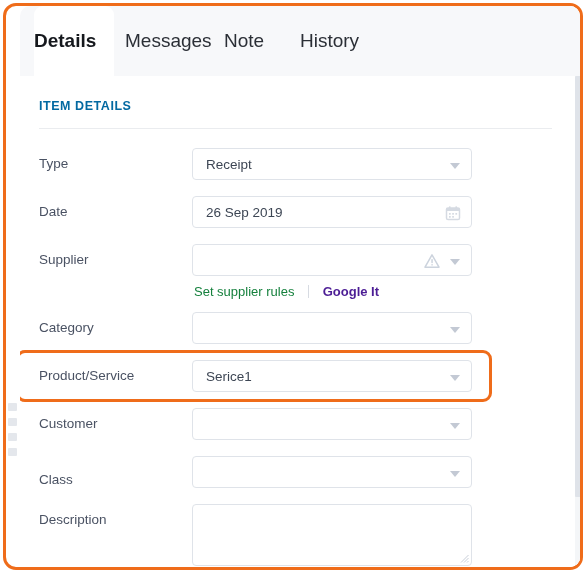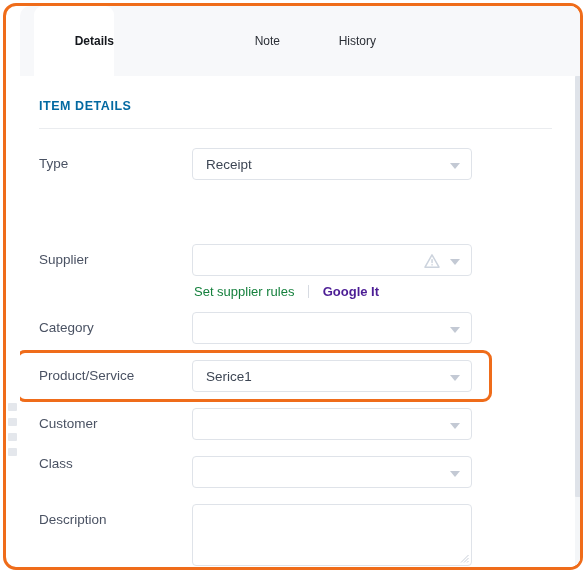--- a/index.html
+++ b/index.html
@@ -57,22 +57,22 @@
     top: 0;
     width: 566px;
     height: 70px;
     background: #f7f8fa;
   }
   .tab {
     position: absolute;
     top: 0;
     height: 70px;
     line-height: 70px;
-    text-align: right;
-    font-size: 12px;
+    text-align: left;
+    font-size: 19px;
     color: #2b2f36;
     cursor: pointer;
     user-select: none;
     white-space: nowrap;
   }
   .tab.active {
     background: #ffffff;
     font-weight: bold;
     border-top-left-radius: 9px;
     border-top-right-radius: 9px;
@@ -236,37 +236,55 @@
 
   <div class="bg-dot" style="top: 397px;"></div>
   <div class="bg-dot" style="top: 412px;"></div>
   <div class="bg-dot" style="top: 427px;"></div>
   <div class="bg-dot" style="top: 442px;"></div>
 
   <div id="panel">
 
     <div id="tab-bar">
       <div class="tab active" style="left:14px; width:80px;">Details</div>
+      <div class="tab" style="left:105px; width:94px;">Messages</div>
       <div class="tab" style="left:204px; width:56px;">Note</div>
       <div class="tab" style="left:280px; width:76px;">History</div>
     </div>
 
     <div id="content">
 
       <div id="section-title">ITEM DETAILS</div>
       <div id="section-divider"></div>
 
       <div class="row" style="top:72px; height:32px;">
         <div class="row-label" style="top:8px;">Type</div>
         <div class="field select" style="top:0;text-decoration:underline;">
           <div class="field-value">Receipt</div>
           <div class="chevron"></div>
         </div>
       </div>
 
+      <div class="row" style="top:120px; height:32px;">
+        <div class="row-label" style="top:8px;">Date</div>
+        <div class="field text" style="top:0;">
+          <div class="field-value">26 Sep 2019</div>
+          <svg class="cal-icon" viewBox="0 0 16 16">
+            <rect x="1.5" y="3" width="13" height="11.5" rx="1.6" fill="none" stroke="#d5dae2" stroke-width="1.5"></rect>
+            <rect x="1.5" y="3" width="13" height="3" fill="#d5dae2"></rect>
+            <rect x="4" y="1.2" width="1.6" height="3" rx="0.6" fill="#d5dae2"></rect>
+            <rect x="10.4" y="1.2" width="1.6" height="3" rx="0.6" fill="#d5dae2"></rect>
+            <rect x="4" y="8" width="1.7" height="1.7" fill="#d5dae2"></rect>
+            <rect x="7.2" y="8" width="1.7" height="1.7" fill="#d5dae2"></rect>
+            <rect x="10.4" y="8" width="1.7" height="1.7" fill="#d5dae2"></rect>
+            <rect x="4" y="11" width="1.7" height="1.7" fill="#d5dae2"></rect>
+            <rect x="7.2" y="11" width="1.7" height="1.7" fill="#d5dae2"></rect>
+          </svg>
+        </div>
+      </div>
 
       <div class="row" style="top:168px; height:32px;">
         <div class="row-label" style="top:8px;">Supplier</div>
         <div class="field select" style="top:0;">
           <svg class="warn-icon" viewBox="0 0 16 16">
             <path d="M8 1.8 L15 14.2 L1 14.2 Z" fill="none" stroke="#ccd3dd" stroke-width="1.5" stroke-linejoin="round"></path>
             <rect x="7.3" y="6" width="1.5" height="4.2" rx="0.7" fill="#ccd3dd"></rect>
             <rect x="7.3" y="11.1" width="1.5" height="1.5" rx="0.7" fill="#ccd3dd"></rect>
           </svg>
           <div class="chevron"></div>
@@ -297,21 +315,21 @@
 
       <div class="row" style="top:332px; height:32px;">
         <div class="row-label" style="top:8px;">Customer</div>
         <div class="field select" style="top:0;">
           <div class="field-value"></div>
           <div class="chevron"></div>
         </div>
       </div>
 
       <div class="row" style="top:380px; height:32px;">
-        <div class="row-label" style="top:0;">Class</div>
+        <div class="row-label" style="top:16px;">Class</div>
         <div class="field select" style="top:0;">
           <div class="field-value"></div>
           <div class="chevron"></div>
         </div>
       </div>
 
       <div class="row" style="top:428px; height:68px;">
         <div class="row-label" style="top:8px;">Description</div>
         <div class="field textarea" style="top:0;">
           <div class="field-value"></div>

